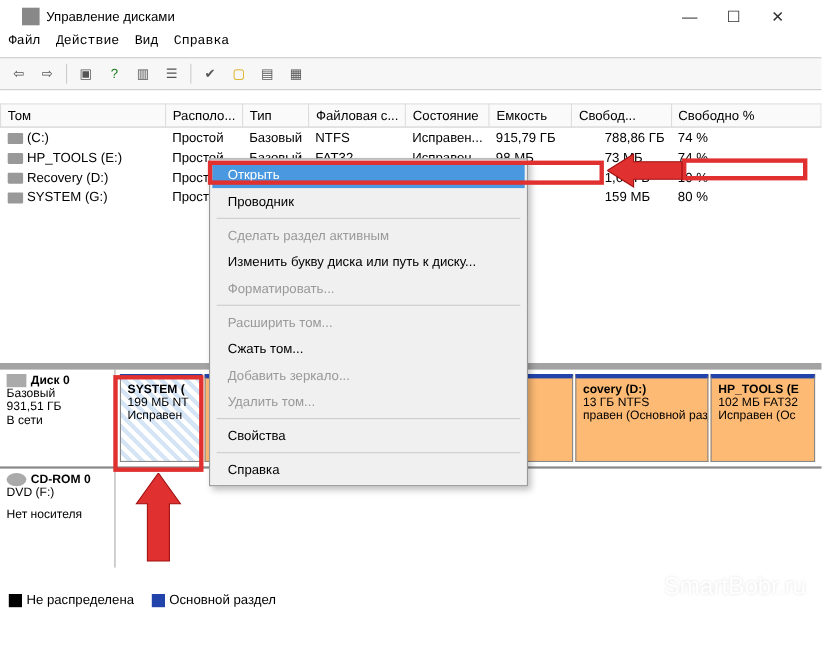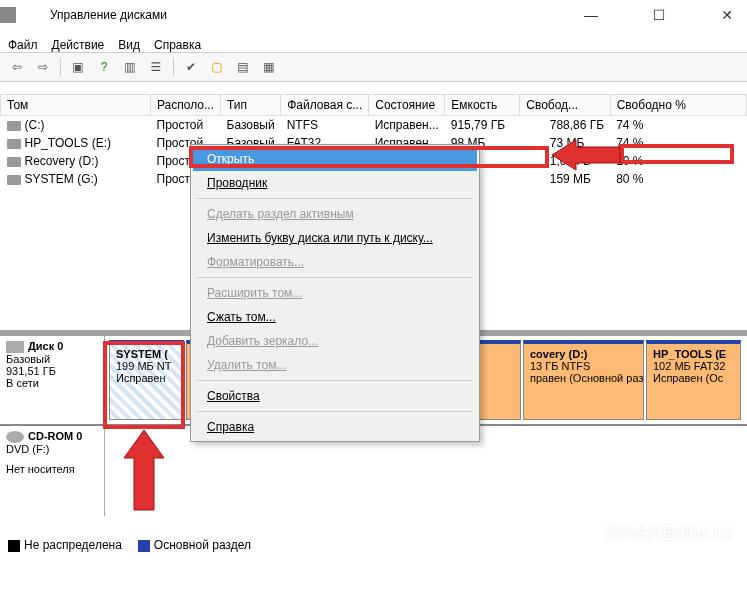--- a/index.html
+++ b/index.html
@@ -9,35 +9,35 @@
   background: #fff;
   width: 747px;
   height: 594px;
   overflow: hidden;
   position: relative;
 }
 .titlebar {
   height: 30px;
   display: flex;
   align-items: center;
-  padding: 0 0;
+  padding: 0 20px;
   background: #fff;
-  gap: 28px;
 }
 .titlebar .icon { width: 16px; height: 16px; margin-right: 6px; background: #888; display: inline-block; }
 .titlebar .title { flex: 1; font-size: 12px; color: #000; }
 .winbtn { width: 40px; height: 30px; display: flex; align-items: center; justify-content: center; color: #333; font-size: 14px; }
 
 .menubar {
   height: 22px;
   display: flex;
   gap: 14px;
   padding: 0 8px;
-  align-items: flex-end;
+  align-items: flex-start;
   font-size: 12px;
+  font-family: Liberation Mono, monospace;
 }
 .menubar span { cursor: default; }
 
 .toolbar {
   height: 30px;
   border-top: 1px solid #ccc;
   border-bottom: 1px solid #ccc;
   display: flex;
   align-items: center;
   gap: 4px;
@@ -115,21 +115,20 @@
   border: 1px solid #999;
   box-shadow: 3px 3px 6px rgba(0,0,0,0.25);
   padding: 2px;
   font-size: 12px;
   z-index: 100;
 }
 .ctx-item {
   padding: 5px 14px;
   color: #000;
   cursor: default;
-  text-decoration: underline;
 }
 .ctx-item.disabled { color: #999; }
 .ctx-item.highlighted { background: #4a98e0; color: #fff; }
 .ctx-sep { height: 1px; background: #ccc; margin: 3px 4px; }
 
 
 .anno-box {
   position: absolute;
   border: 4px solid #e03030;
   z-index: 200;

